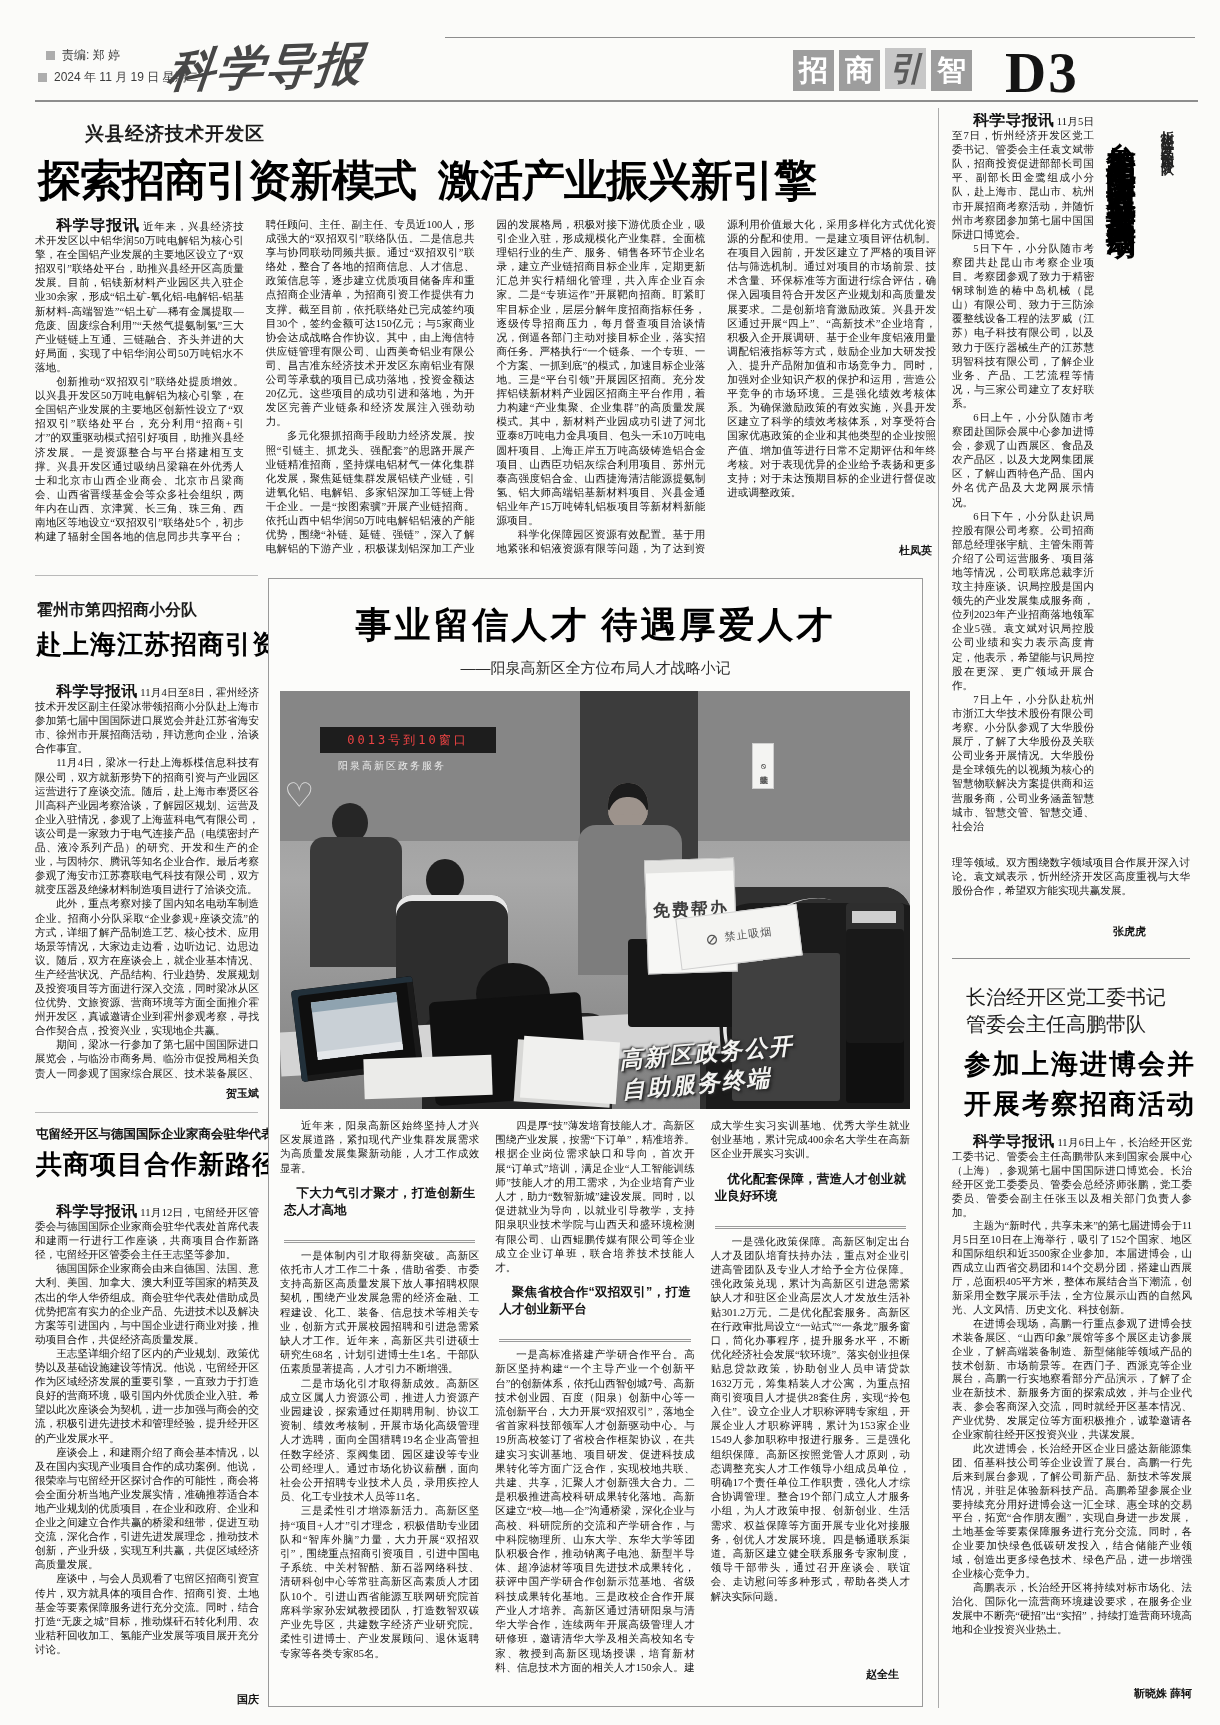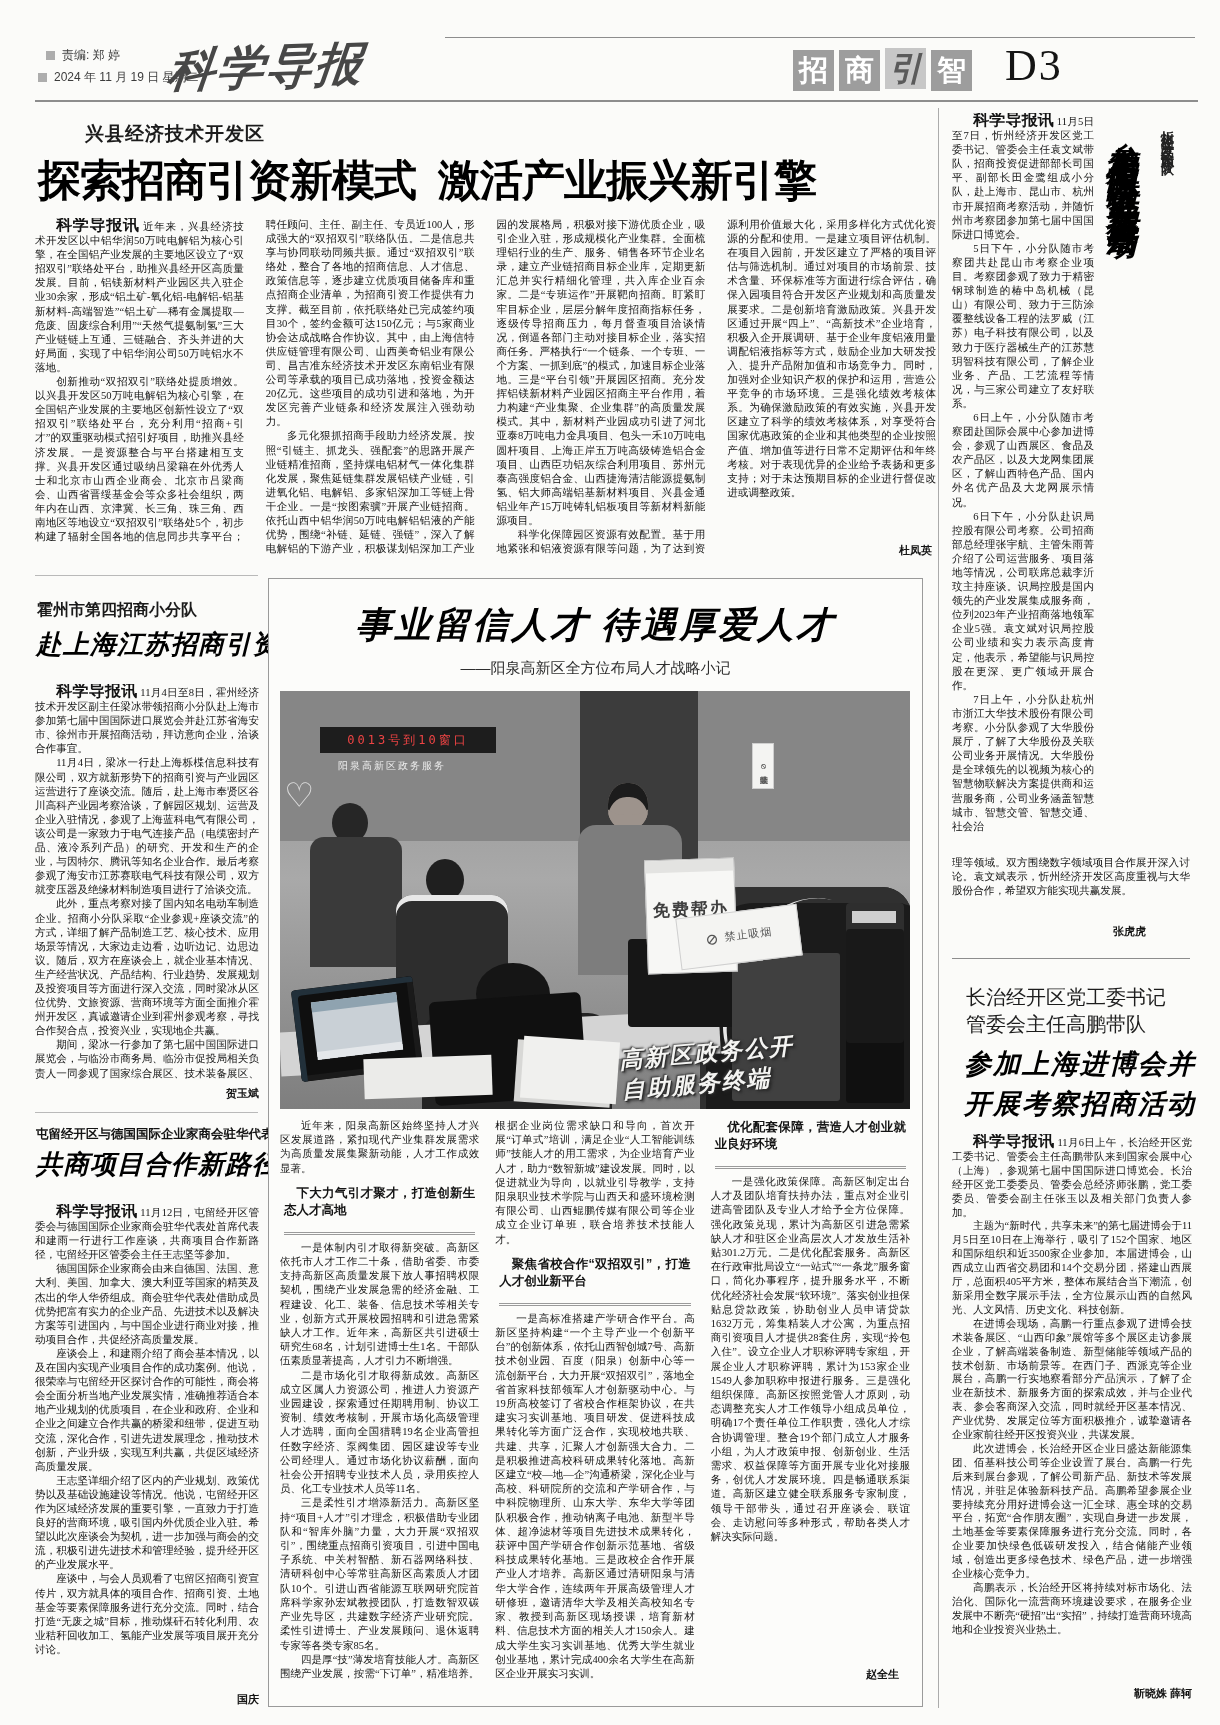--- a/index.html
+++ b/index.html
@@ -12,34 +12,34 @@
   
   .hsmall{font-size:12px;color:#3c3c3c;line-height:20px;}
   .sq{display:inline-block;width:9px;height:9px;background:#adadad;margin-right:7px;vertical-align:middle;}
   #masthead{font-size:47px;font-weight:bold;font-style:italic;color:#474747;
             transform:rotate(-2deg) skewX(-8deg);letter-spacing:2px;}
   .bbox{display:inline-block;width:41px;height:41px;background:#9d9d9d;color:#fff;
         font-size:29px;font-weight:bold;text-align:center;line-height:41px;margin-left:5px;
         font-family:"Liberation Sans",sans-serif;}
   .bbox.cal{background:#c7c7c7;color:#5a5a5a;font-family:"DejaVu Serif",serif;
         font-style:italic;font-size:34px;}
-  #pageno{font-size:44px;font-weight:400;font-family:"Liberation Serif",serif;letter-spacing:2px;}
+  #pageno{font-size:57px;font-weight:700;font-family:"Liberation Serif",serif;letter-spacing:2px;}
   
   .kicker1{font-size:19px;font-weight:600;color:#1c1c1c;letter-spacing:1px;}
   #mainhead{font-size:43px;font-weight:900;letter-spacing:-1px;color:#000;
             font-family:"Liberation Sans","DejaVu Sans",sans-serif;white-space:pre;}
-  .serifhead{font-family:"Liberation Serif",serif;font-weight:900;color:#000;font-style:italic;}
+  .serifhead{font-family:"Liberation Serif",serif;font-weight:900;color:#000;}
   .kicker2{font-size:16px;font-weight:bold;color:#1a1a1a;}
   
   .nbody{font-size:10.6px;line-height:14.1px;text-align:justify;overflow:hidden;column-fill:auto;}
   .nbody p{margin:0;text-indent:2em;}
   .nbody b,.tail b{font-family:"Liberation Sans",sans-serif;font-size:16px;}
   .author{font-family:"Liberation Sans",sans-serif;font-weight:bold;font-size:11px;text-align:right;}
   .fsub{font-family:"Liberation Sans",sans-serif;font-weight:bold;font-size:12.5px;line-height:17px;
-        margin:9px 4px 6px;padding-bottom:13px;border-bottom:3px double #9a9a9a;text-indent:1em;
+        margin:9px 4px 6px;padding-bottom:21px;border-bottom:3px double #9a9a9a;text-indent:1em;
         break-inside:avoid;}
   
   #featbox{border:1px solid #9a9a9a;background:#fcfcfa;}
   #feathead{font-size:36px;letter-spacing:3px;text-align:center;}
   #featsub{font-size:15px;color:#2e2e2e;text-align:center;}
   
   #photo{background:linear-gradient(180deg,#8f8f8f,#a9a9a9 45%,#7e7e7e);overflow:hidden;}
   .ph{position:absolute;}
   #ovl{font-family:"Liberation Sans",sans-serif;font-weight:900;font-style:italic;
        font-size:23px;line-height:30px;color:#f4f4f2;transform:rotate(-5deg);white-space:pre-line;
@@ -96,22 +96,22 @@
       <p>期间，梁冰一行参加了第七届中国国际进口展览会，与临汾市商务局、临汾市促投局相关负责人一同参观了国家综合展区、技术装备展区、汽车展区等，并就霍州经济技术开发区外贸工作进行了交流。</p>
     </div>
   <div class="abs author" style="left:35px;top:1086px;width:224px;">贺玉斌</div>
 
   <div class="abs thinhr" style="left:35px;top:1112px;width:223px;height:1px;"></div>
   <div class="abs sans" style="left:36px;top:1126px;font-size:12.5px;font-weight:bold;">屯留经开区与德国国际企业家商会驻华代表处</div>
   <div class="abs serifhead" style="left:36px;top:1147px;font-size:26px;letter-spacing:1px;">共商项目合作新路径</div>
   <div class="abs nbody" style="left:35px;top:1204px;width:224px;height:482px;column-count:1;">
       <p><b>科学导报讯</b> 11月12日，屯留经开区管委会与德国国际企业家商会驻华代表处首席代表和建雨一行进行工作座谈，共商项目合作新路径，屯留经开区管委会主任王志坚等参加。</p>
       <p>德国国际企业家商会由来自德国、法国、意大利、美国、加拿大、澳大利亚等国家的精英及杰出的华人华侨组成。商会驻华代表处借助成员优势把富有实力的企业产品、先进技术以及解决方案等引进国内，与中国企业进行商业对接，推动项目合作，共促经济高质量发展。</p>
+      <p>王志坚详细介绍了区内的产业规划、政策优势以及基础设施建设等情况。他说，屯留经开区作为区域经济发展的重要引擎，一直致力于打造良好的营商环境，吸引国内外优质企业入驻。希望以此次座谈会为契机，进一步加强与商会的交流，积极引进先进技术和管理经验，提升经开区的产业发展水平。</p>
       <p>座谈会上，和建雨介绍了商会基本情况，以及在国内实现产业项目合作的成功案例。他说，很荣幸与屯留经开区探讨合作的可能性，商会将会全面分析当地产业发展实情，准确推荐适合本地产业规划的优质项目，在企业和政府、企业和企业之间建立合作共赢的桥梁和纽带，促进互动交流，深化合作，引进先进发展理念，推动技术创新，产业升级，实现互利共赢，共促区域经济高质量发展。</p>
-      <p>王志坚详细介绍了区内的产业规划、政策优势以及基础设施建设等情况。他说，屯留经开区作为区域经济发展的重要引擎，一直致力于打造良好的营商环境，吸引国内外优质企业入驻。希望以此次座谈会为契机，进一步加强与商会的交流，积极引进先进技术和管理经验，提升经开区的产业发展水平。</p>
       <p>座谈中，与会人员观看了屯留区招商引资宣传片，双方就具体的项目合作、招商引资、土地基金等要素保障服务进行充分交流。同时，结合打造“无废之城”目标，推动煤矸石转化利用、农业秸秆回收加工、氢能产业发展等项目展开充分讨论。</p>
     </div>
   <div class="abs author" style="left:35px;top:1692px;width:224px;">国庆</div>
 
   <div class="abs" id="featbox" style="left:268px;top:578px;width:653px;height:1127px;">
     <div class="abs serifhead" id="feathead" style="left:0;top:22px;width:653px;">事业留信人才  待遇厚爱人才</div>
     <div class="abs sans" id="featsub" style="left:0;top:80px;width:653px;">——阳泉高新区全方位布局人才战略小记</div>
 
     <div class="abs" id="photo" style="left:11px;top:112px;width:630px;height:418px;">
       <div class="ph" style="left:0;top:0;width:630px;height:150px;background:#868686;"></div>

